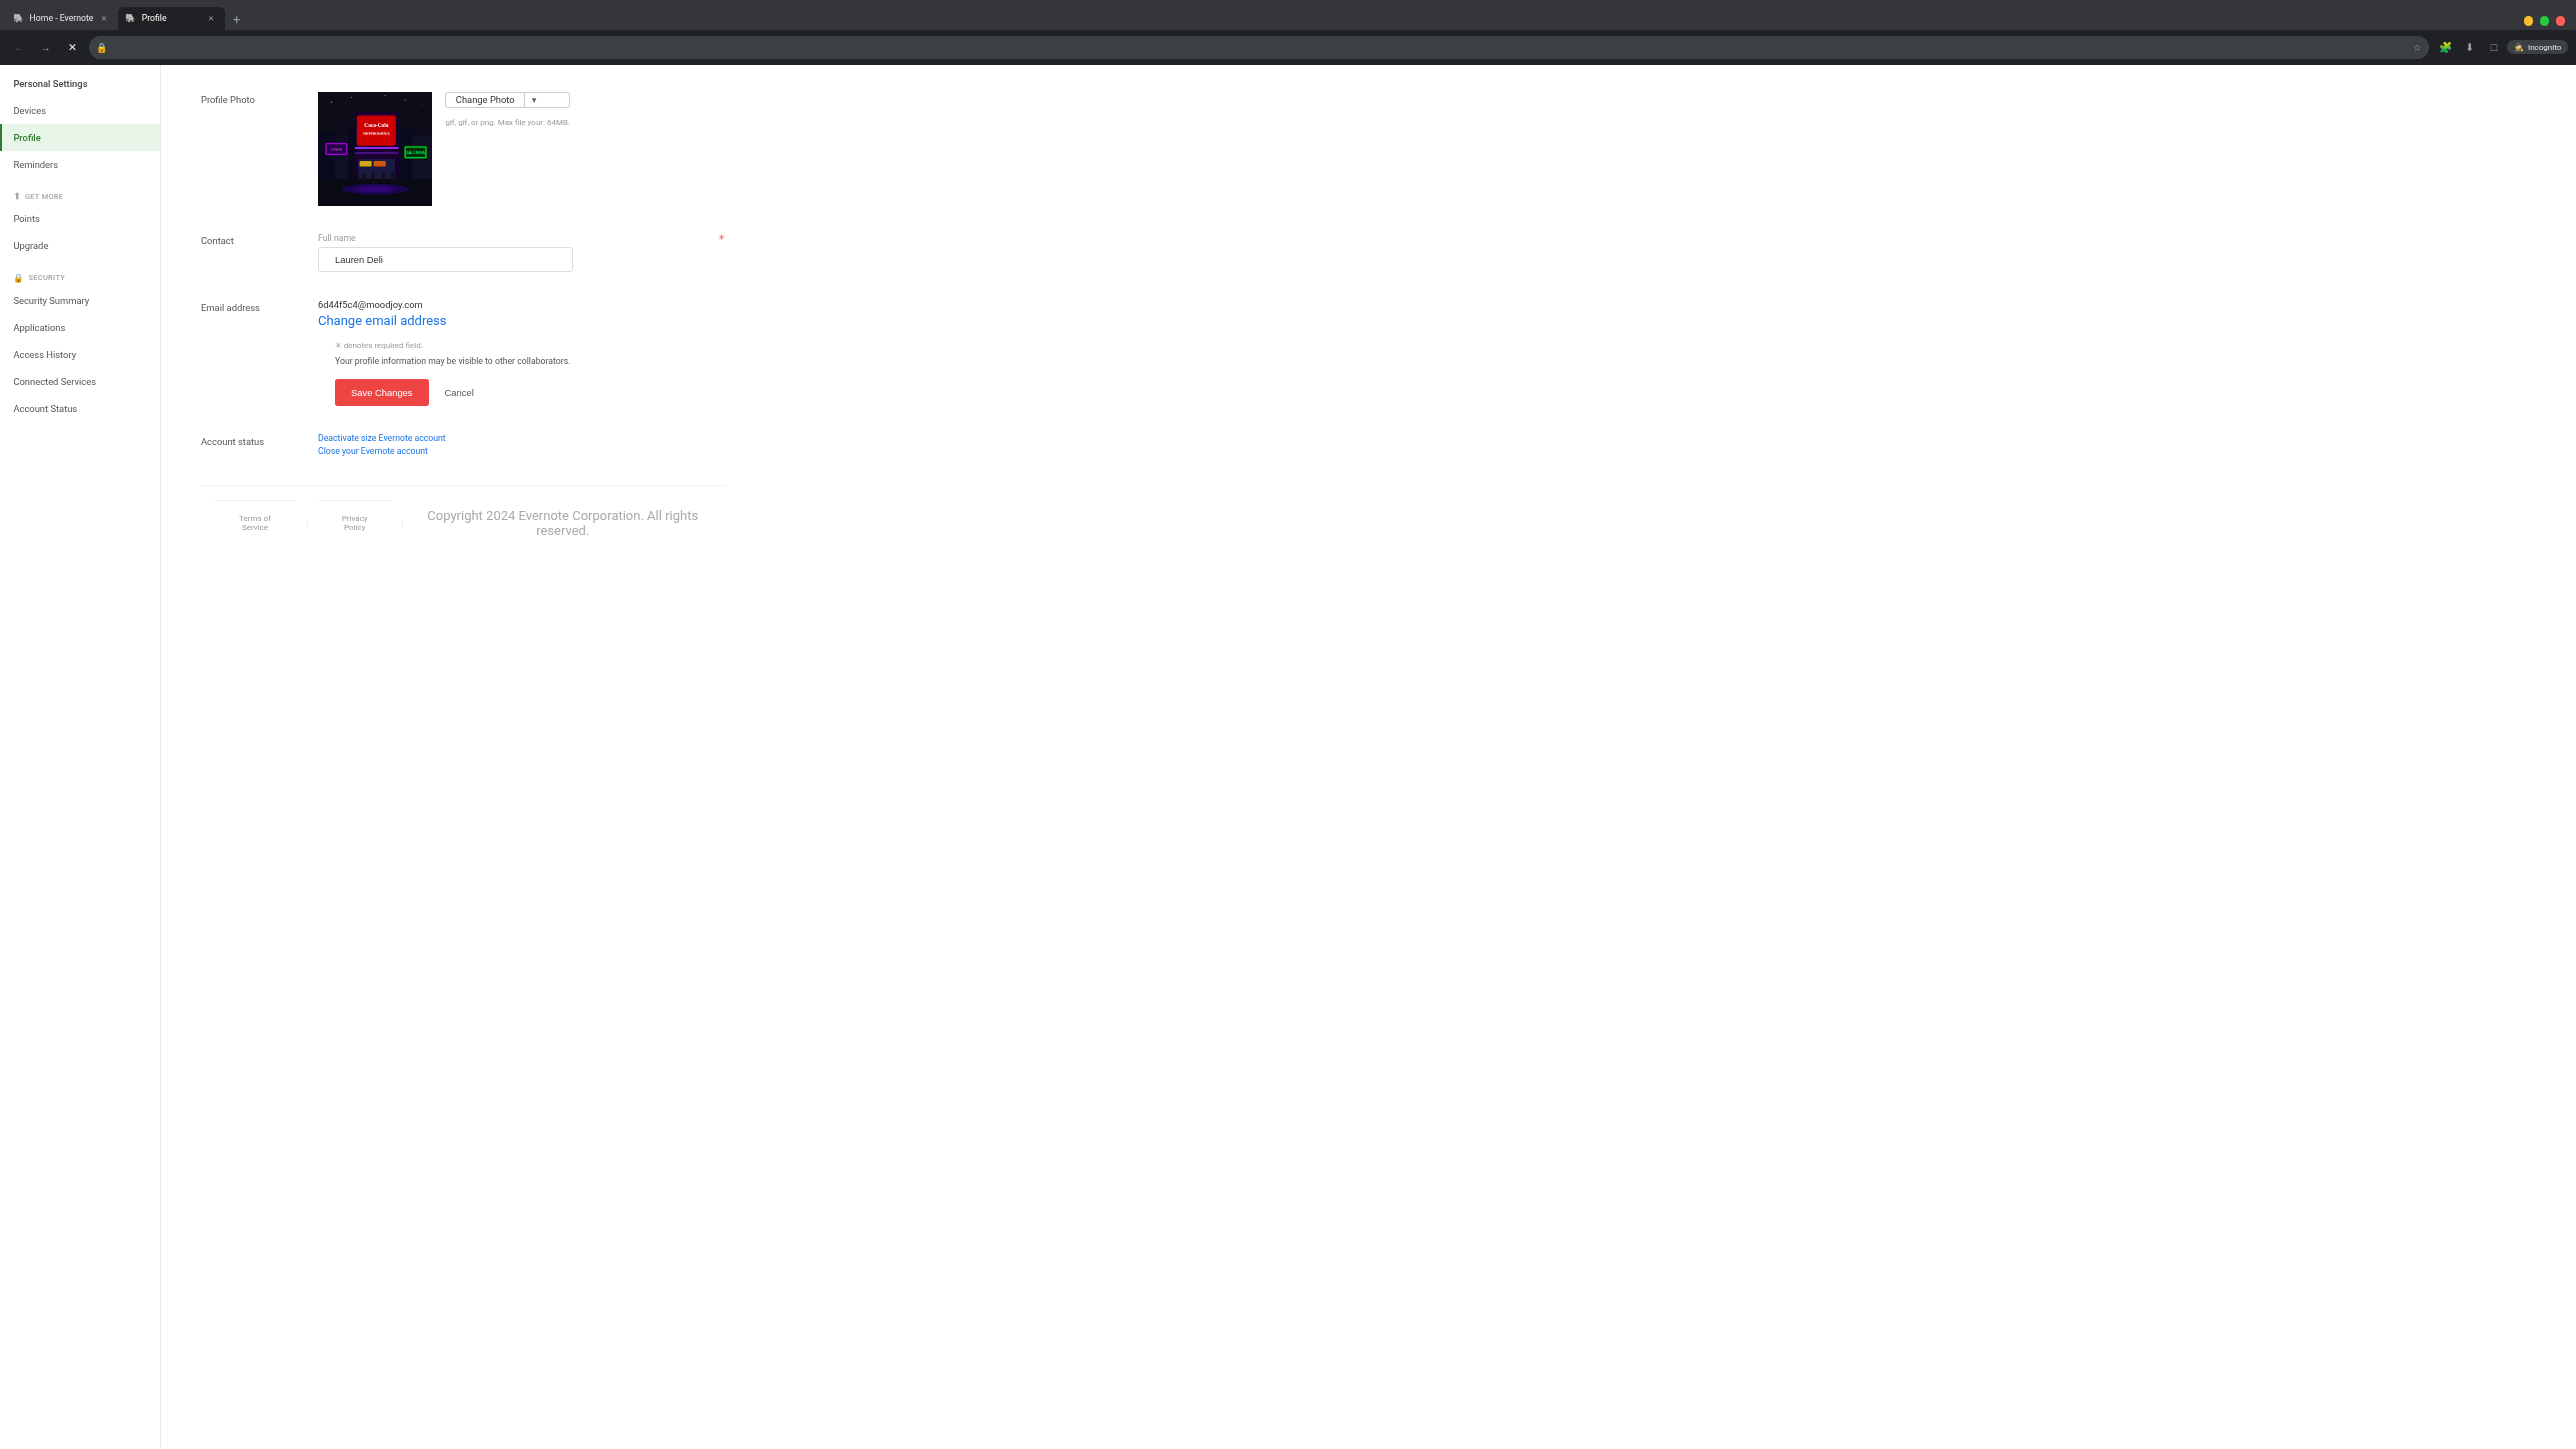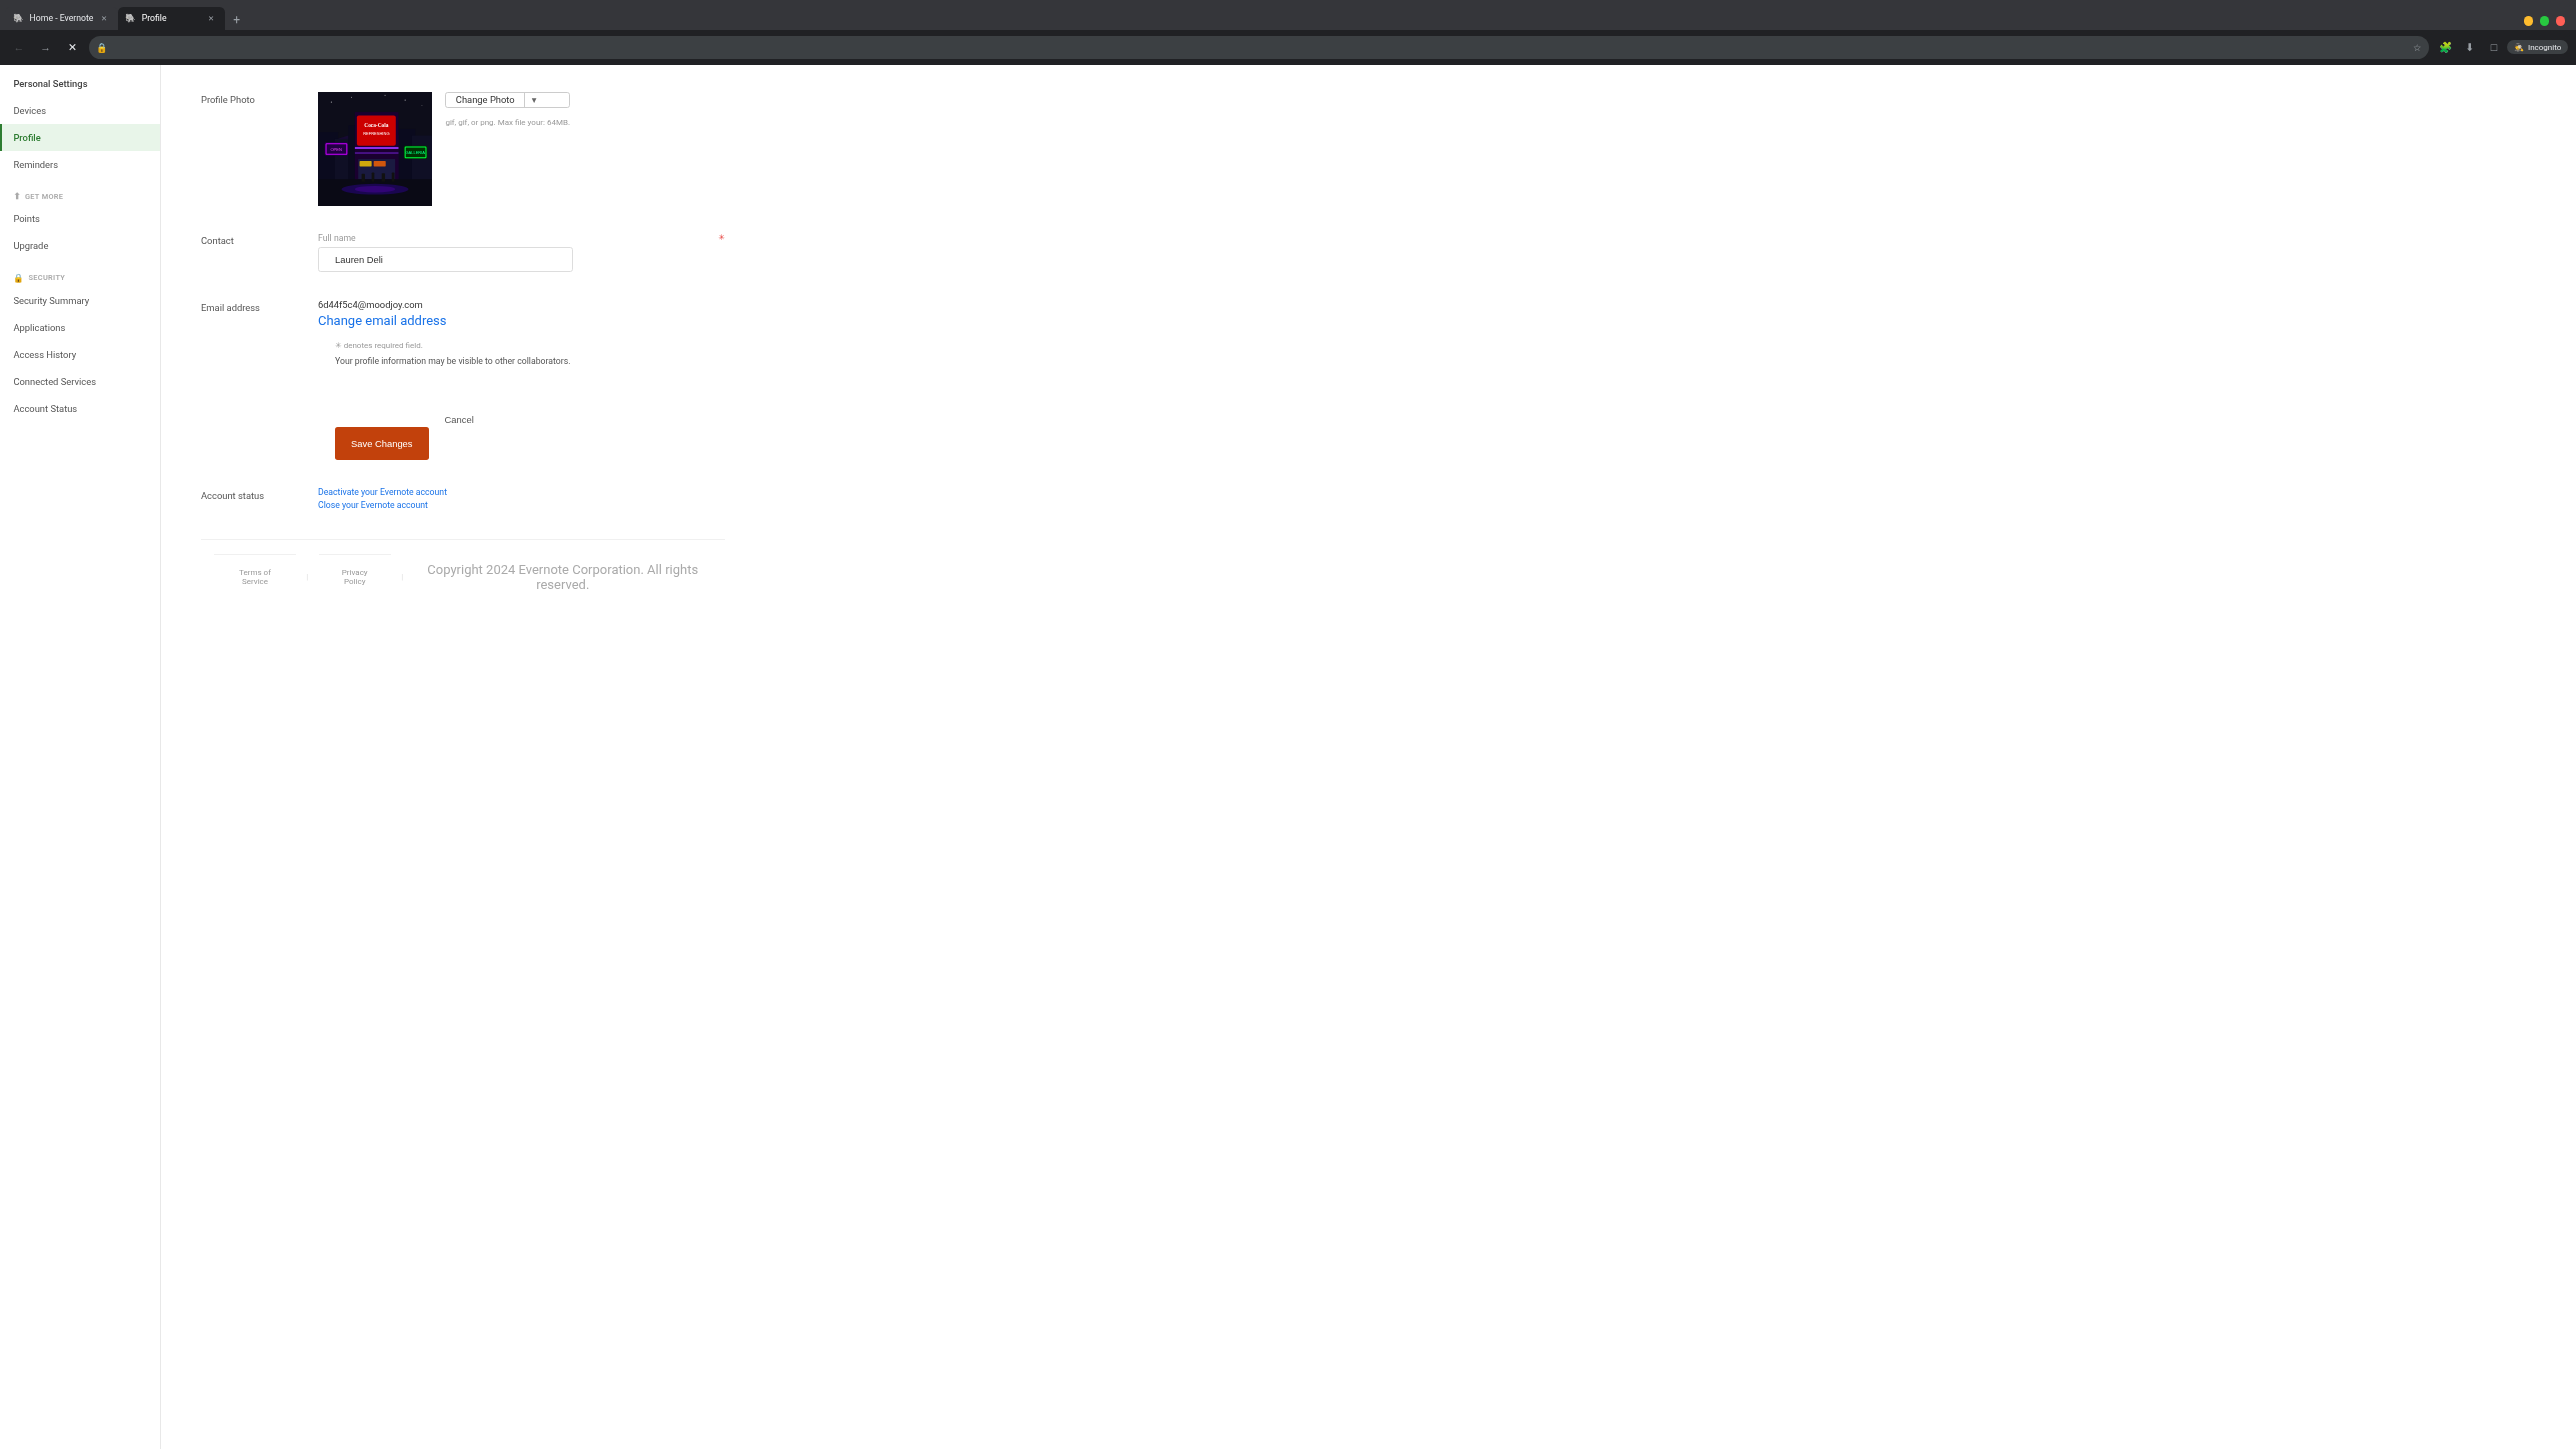--- a/index.html
+++ b/index.html
@@ -50,21 +50,21 @@
     .required { color: #e53935; font-size: 8px; }
     .text-input { width: 100%; max-width: 255px; height: 25.5px; border: 0.7px solid #ddd; border-radius: 2.7px; padding: 0 16px; font-size: 9.4px; color: #333; outline: none; }
 
     .email-display { font-size: 9.4px; color: #333; margin-bottom: 2.7px; }
     .change-email-link { font-size: 13px; color: #1a73e8; cursor: pointer; text-decoration: none; }
 
     .required-note { font-size: 8px; color: #999; margin-top: 5.4px; }
     .visibility-note { font-size: 8.7px; color: #555; margin-top: 5.4px; }
 
     
-    .btn-save { background: #c2410c; color: #fff; border: none; border-radius: 2.7px; padding: 6.7px 16px; font-size: 9.4px; font-weight: 500; cursor: pointer; height: 33px; margin-top: 48px; }
+    .btn-save { background: #ef4444; color: #fff; border: none; border-radius: 2.7px; padding: 6.7px 16px; font-size: 9.4px; font-weight: 500; cursor: pointer; height: 27px; }
     .btn-cancel { background: transparent; color: #555; border: none; padding: 6.7px 10.7px; font-size: 9.4px; cursor: pointer; height: 27px; }
     .buttons-row { display: flex; align-items: center; gap: 5.4px; margin-top: 13.4px; }
 
     
     .account-link { font-size: 8.7px; color: #1a73e8; cursor: pointer; text-decoration: none; display: block; margin-bottom: 2.7px; }
 
     
     .footer { text-align: center; padding: 13.4px; font-size: 8px; color: #aaa; border-top: 0.7px solid #f0f0f0; display: flex; justify-content: center; gap: 10.7px; align-items: center; }
     .footer a { color: #999; text-decoration: none; cursor: pointer; }
     .footer-sep { color: #ddd; }
@@ -280,21 +280,21 @@
       <div class="visibility-note">Your profile information may be visible to other collaborators.</div>
       <div class="buttons-row">
         <button class="btn-save">Save Changes</button>
         <button class="btn-cancel">Cancel</button>
       </div>
     </div>
 
     <div class="section" style="margin-top: 27px;">
       <div class="section-label">Account status</div>
       <div class="section-content">
-        <a class="account-link">Deactivate your Evernote account</a>
+        <a class="account-link">Deactivate size Evernote account</a>
         <a class="account-link">Close your Evernote account</a>
       </div>
     </div>
 
     <div class="footer">
       <a class="footer" style="color:#999;text-decoration:none;">Terms of Service</a>
       <span class="footer-sep">|</span>
       <a class="footer" style="color:#999;text-decoration:none;">Privacy Policy</a>
       <span class="footer-sep">|</span>
       <span style="color:#aaa; font-size:13px;">Copyright 2024 Evernote Corporation. All rights reserved.</span>

